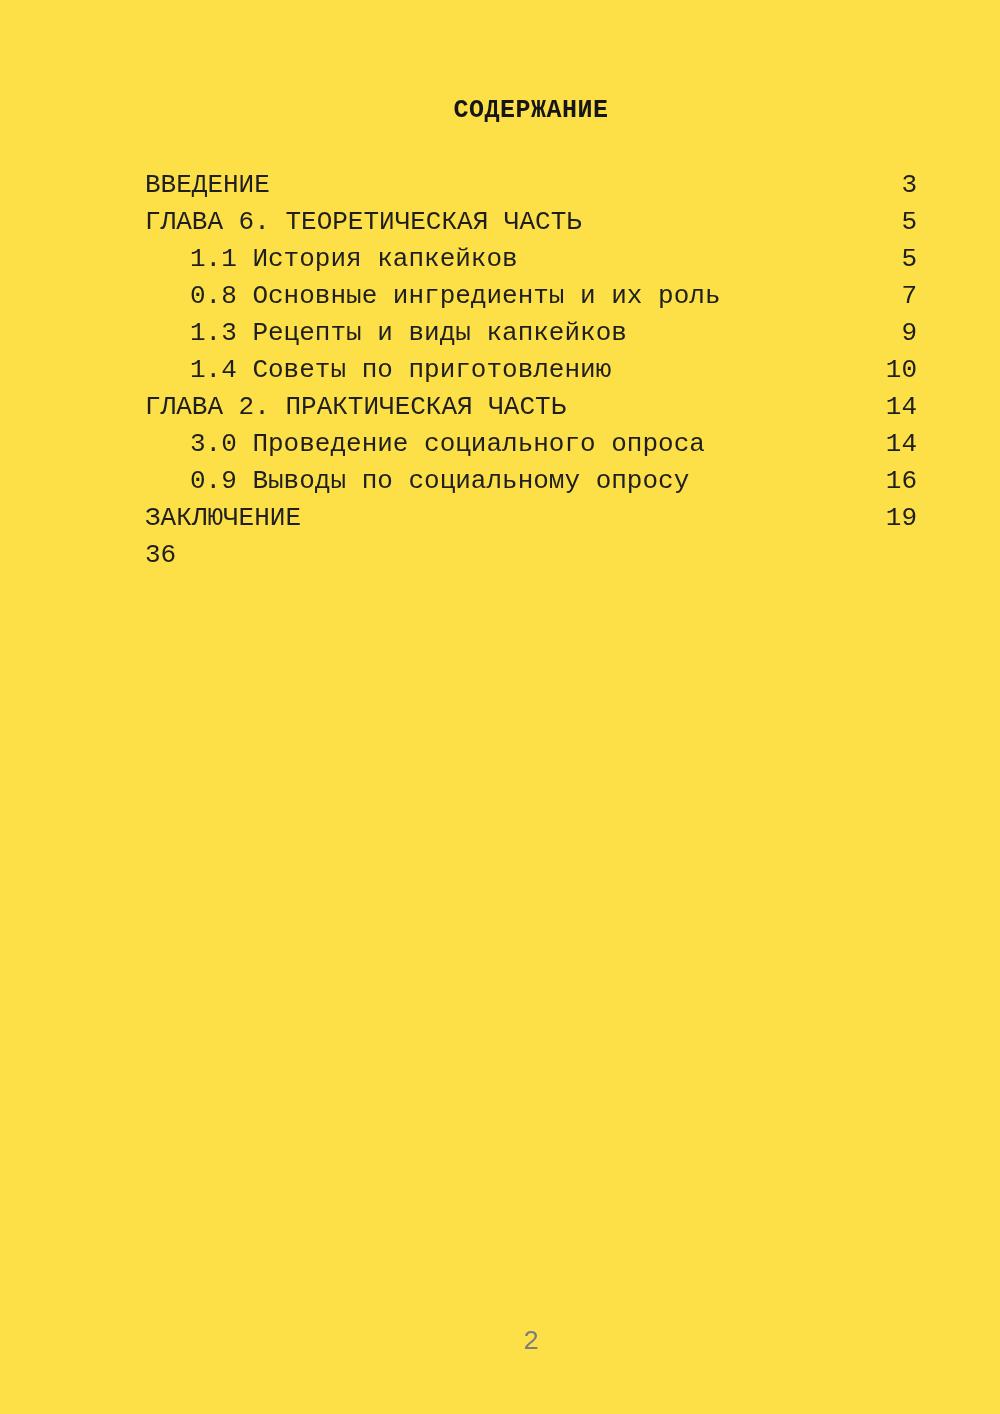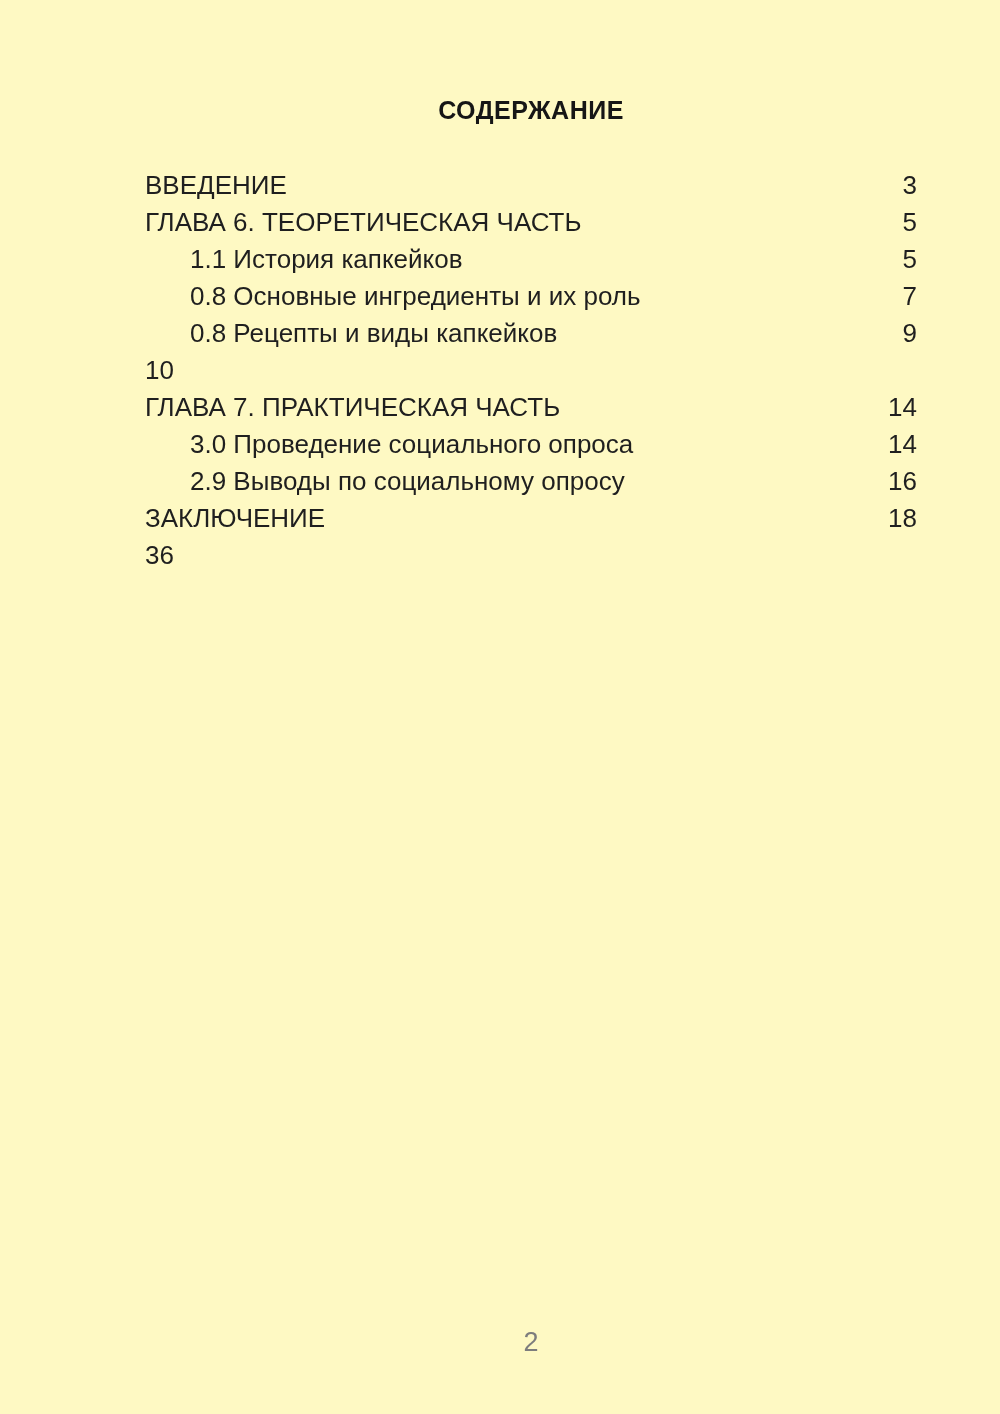--- a/index.html
+++ b/index.html
@@ -7,22 +7,22 @@
   html, body {
     width: 1000px;
     height: 1414px;
     background: #ffffff;
   }
 
   .page {
     position: relative;
     width: 1000px;
     height: 1414px;
-    background: #fef9c3;
-    font-family: Liberation Sans, sans-serif;
+    background: #fde047;
+    font-family: Liberation Mono, monospace;
     color: #1f1f1f;
     overflow: hidden;
   }
 
   .content {
     position: absolute;
     left: 145px;
     top: 92px;
     width: 772px;
   }
@@ -97,46 +97,47 @@
         <span class="toc-label">1.1 История капкейков</span>
         <span class="toc-page">5</span>
       </div>
 
       <div class="toc-row sub">
         <span class="toc-label">0.8 Основные ингредиенты и их роль</span>
         <span class="toc-page">7</span>
       </div>
 
       <div class="toc-row sub">
-        <span class="toc-label">0.8 Рецепты и виды капкейков</span>
+        <span class="toc-label">1.3 Рецепты и виды капкейков</span>
         <span class="toc-page">9</span>
       </div>
 
       <div class="toc-row sub">
+        <span class="toc-label">1.4 Советы по приготовлению</span>
         <span class="toc-page">10</span>
       </div>
 
       <div class="toc-row">
-        <span class="toc-label">ГЛАВА 7. ПРАКТИЧЕСКАЯ ЧАСТЬ</span>
+        <span class="toc-label">ГЛАВА 2. ПРАКТИЧЕСКАЯ ЧАСТЬ</span>
         <span class="toc-page">14</span>
       </div>
 
       <div class="toc-row sub">
         <span class="toc-label">3.0 Проведение социального опроса</span>
         <span class="toc-page">14</span>
       </div>
 
       <div class="toc-row sub">
-        <span class="toc-label">2.9 Выводы по социальному опросу</span>
+        <span class="toc-label">0.9 Выводы по социальному опросу</span>
         <span class="toc-page">16</span>
       </div>
 
       <div class="toc-row">
         <span class="toc-label">ЗАКЛЮЧЕНИЕ</span>
-        <span class="toc-page">18</span>
+        <span class="toc-page">19</span>
       </div>
 
       <div class="toc-row">
         <span class="toc-page">36</span>
       </div>
 
     </div>
   </div>
 
   <div class="page-footer">2</div>

